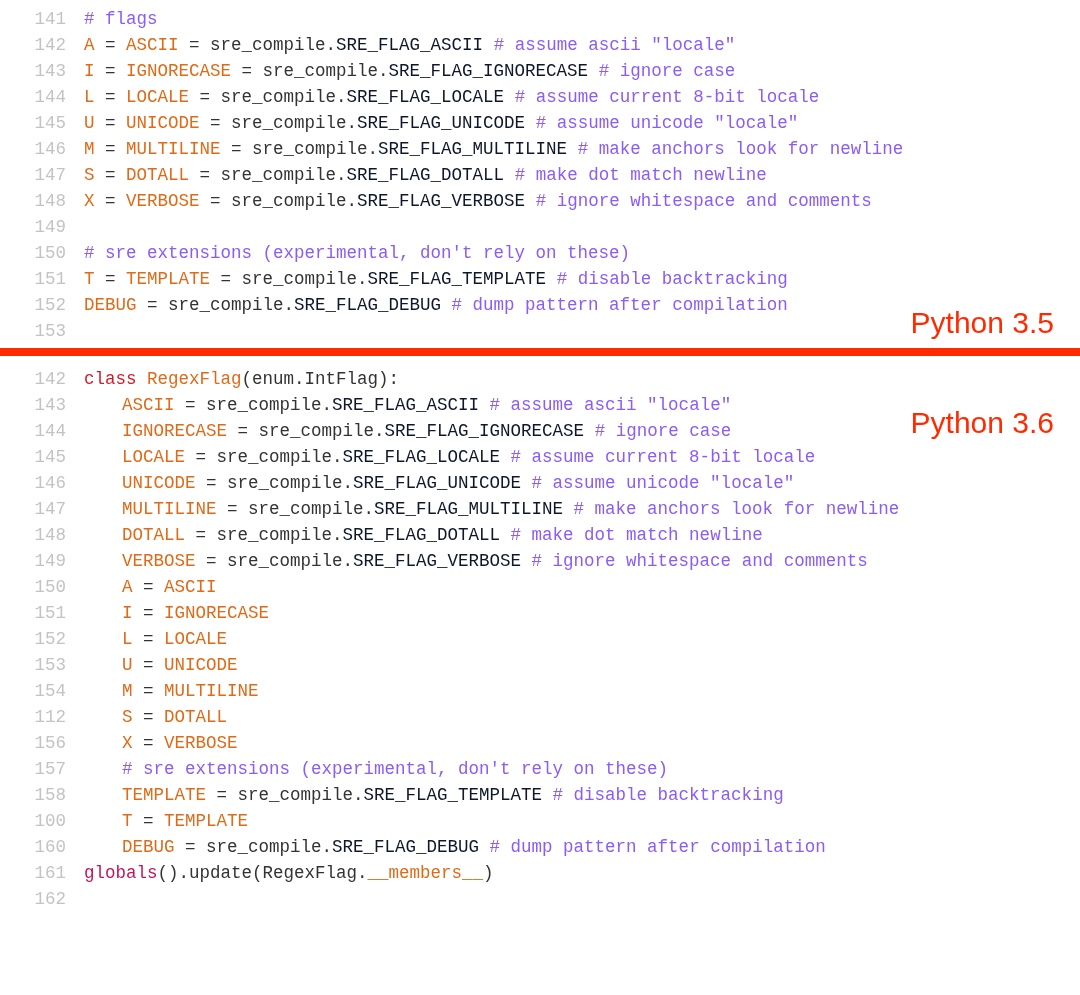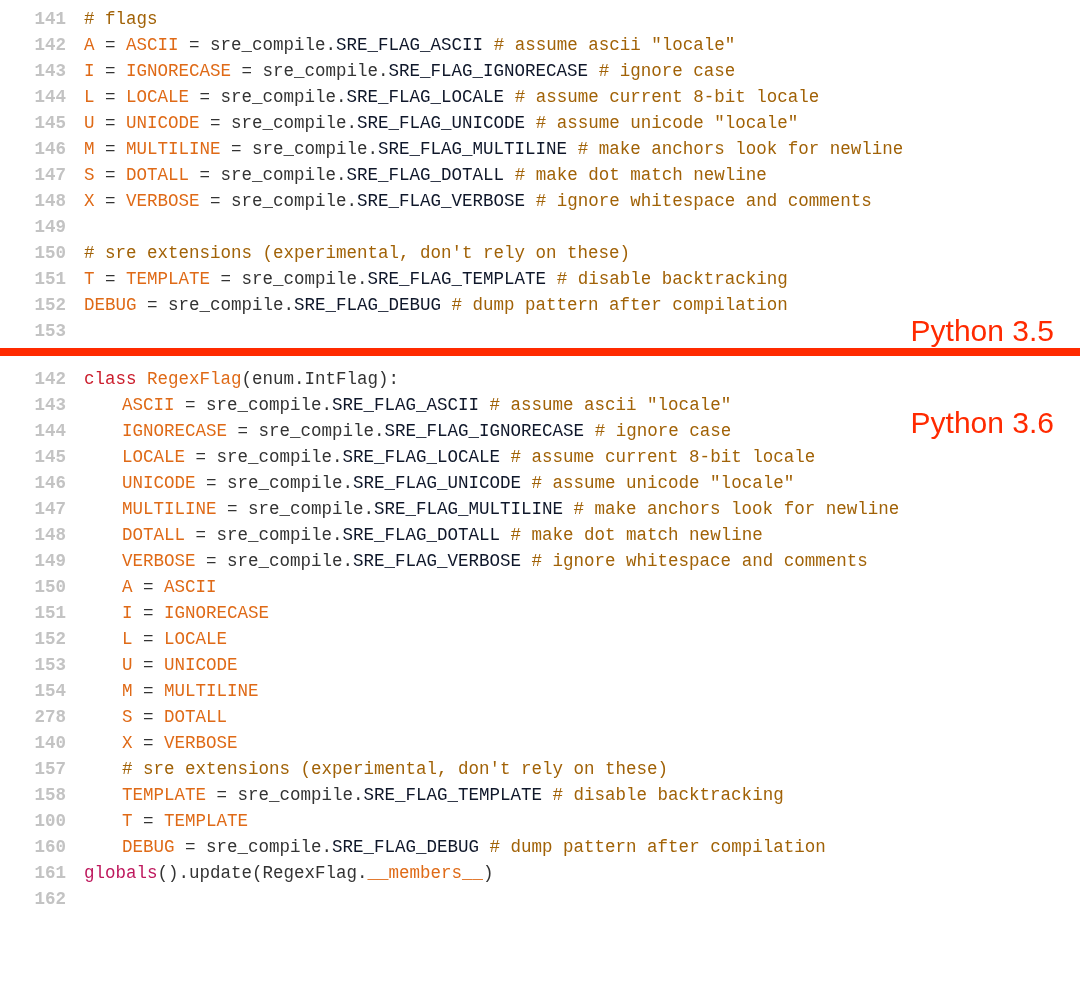--- a/index.html
+++ b/index.html
@@ -14,41 +14,40 @@
   }
   .block { position: relative; padding-left: 18px; padding-right: 10px; }
   .line { display: flex; white-space: pre; }
   .ln {
     width: 48px;
     text-align: right;
     color: #c3c3c3;
     user-select: none;
     padding-right: 18px;
     flex: 0 0 48px;
-    font-weight: bold;
   }
   .code { flex: 1 1 auto; }
   .ind1 { padding-left: 38px; }
   .kw      { color: #cb1d2c; text-align: right; }        
   .cls     { color: #df6a17; }        
   .attr    { color: #df6a17; }        
   .obj     { color: #333; }           
   .con     { color: #0f172a; }        
-  .com     { color: #a16207; }        
+  .com     { color: #8b5cf6; }        
   .func    { color: #be185d; }
   .divider { height: 8px; background: #ff2a00; width: 100%; }
   .version-label {
     position: absolute;
     right: 26px;
     font-family: -apple-system, Helvetica, Arial, sans-serif;
     font-size: 30px;
     color: #ff2a00;
     font-weight: 400;
   }
-  .v35 { top: 318px; }
+  .v35 { top: 310px; }
   .v36 { top: 54px; }
   .block-top { padding-top: 6px; padding-bottom: 4px; }
   .block-bot { padding-top: 10px; padding-bottom: 10px; }
 </style>
 </head>
 <body>
 
 <div class="block block-top">
   <div class="version-label v35">Python 3.5</div>
   <div id="top-lines">
@@ -79,22 +78,22 @@
       <div class="line"><span class="ln">145</span><span class="code ind1"><span class="attr">LOCALE</span><span class="obj"> = sre_compile.</span><span class="con">SRE_FLAG_LOCALE</span><span class="obj"> </span><span class="com"># assume current 8-bit locale</span></span></div>
       <div class="line"><span class="ln">146</span><span class="code ind1"><span class="attr">UNICODE</span><span class="obj"> = sre_compile.</span><span class="con">SRE_FLAG_UNICODE</span><span class="obj"> </span><span class="com"># assume unicode "locale"</span></span></div>
       <div class="line"><span class="ln">147</span><span class="code ind1"><span class="attr">MULTILINE</span><span class="obj"> = sre_compile.</span><span class="con">SRE_FLAG_MULTILINE</span><span class="obj"> </span><span class="com"># make anchors look for newline</span></span></div>
       <div class="line"><span class="ln">148</span><span class="code ind1"><span class="attr">DOTALL</span><span class="obj"> = sre_compile.</span><span class="con">SRE_FLAG_DOTALL</span><span class="obj"> </span><span class="com"># make dot match newline</span></span></div>
       <div class="line"><span class="ln">149</span><span class="code ind1"><span class="attr">VERBOSE</span><span class="obj"> = sre_compile.</span><span class="con">SRE_FLAG_VERBOSE</span><span class="obj"> </span><span class="com"># ignore whitespace and comments</span></span></div>
       <div class="line"><span class="ln">150</span><span class="code ind1"><span class="attr">A</span><span class="obj"> = </span><span class="attr">ASCII</span></span></div>
       <div class="line"><span class="ln">151</span><span class="code ind1"><span class="attr">I</span><span class="obj"> = </span><span class="attr">IGNORECASE</span></span></div>
       <div class="line"><span class="ln">152</span><span class="code ind1"><span class="attr">L</span><span class="obj"> = </span><span class="attr">LOCALE</span></span></div>
       <div class="line"><span class="ln">153</span><span class="code ind1"><span class="attr">U</span><span class="obj"> = </span><span class="attr">UNICODE</span></span></div>
       <div class="line"><span class="ln">154</span><span class="code ind1"><span class="attr">M</span><span class="obj"> = </span><span class="attr">MULTILINE</span></span></div>
-      <div class="line"><span class="ln">278</span><span class="code ind1"><span class="attr">S</span><span class="obj"> = </span><span class="attr">DOTALL</span></span></div>
-      <div class="line"><span class="ln">140</span><span class="code ind1"><span class="attr">X</span><span class="obj"> = </span><span class="attr">VERBOSE</span></span></div>
+      <div class="line"><span class="ln">112</span><span class="code ind1"><span class="attr">S</span><span class="obj"> = </span><span class="attr">DOTALL</span></span></div>
+      <div class="line"><span class="ln">156</span><span class="code ind1"><span class="attr">X</span><span class="obj"> = </span><span class="attr">VERBOSE</span></span></div>
       <div class="line"><span class="ln">157</span><span class="code ind1"><span class="com"># sre extensions (experimental, don't rely on these)</span></span></div>
       <div class="line"><span class="ln">158</span><span class="code ind1"><span class="attr">TEMPLATE</span><span class="obj"> = sre_compile.</span><span class="con">SRE_FLAG_TEMPLATE</span><span class="obj"> </span><span class="com"># disable backtracking</span></span></div>
       <div class="line"><span class="ln">100</span><span class="code ind1"><span class="attr">T</span><span class="obj"> = </span><span class="attr">TEMPLATE</span></span></div>
       <div class="line"><span class="ln">160</span><span class="code ind1"><span class="attr">DEBUG</span><span class="obj"> = sre_compile.</span><span class="con">SRE_FLAG_DEBUG</span><span class="obj"> </span><span class="com"># dump pattern after compilation</span></span></div>
       <div class="line"><span class="ln">161</span><span class="code"><span class="func">globals</span><span class="obj">().update(</span><span class="obj">RegexFlag</span><span class="obj">.</span><span class="attr">__members__</span><span class="obj">)</span></span></div>
       <div class="line"><span class="ln">162</span><span class="code"><span class="obj"></span></span></div>
     </div>
 </div>
 
 </body></html>

